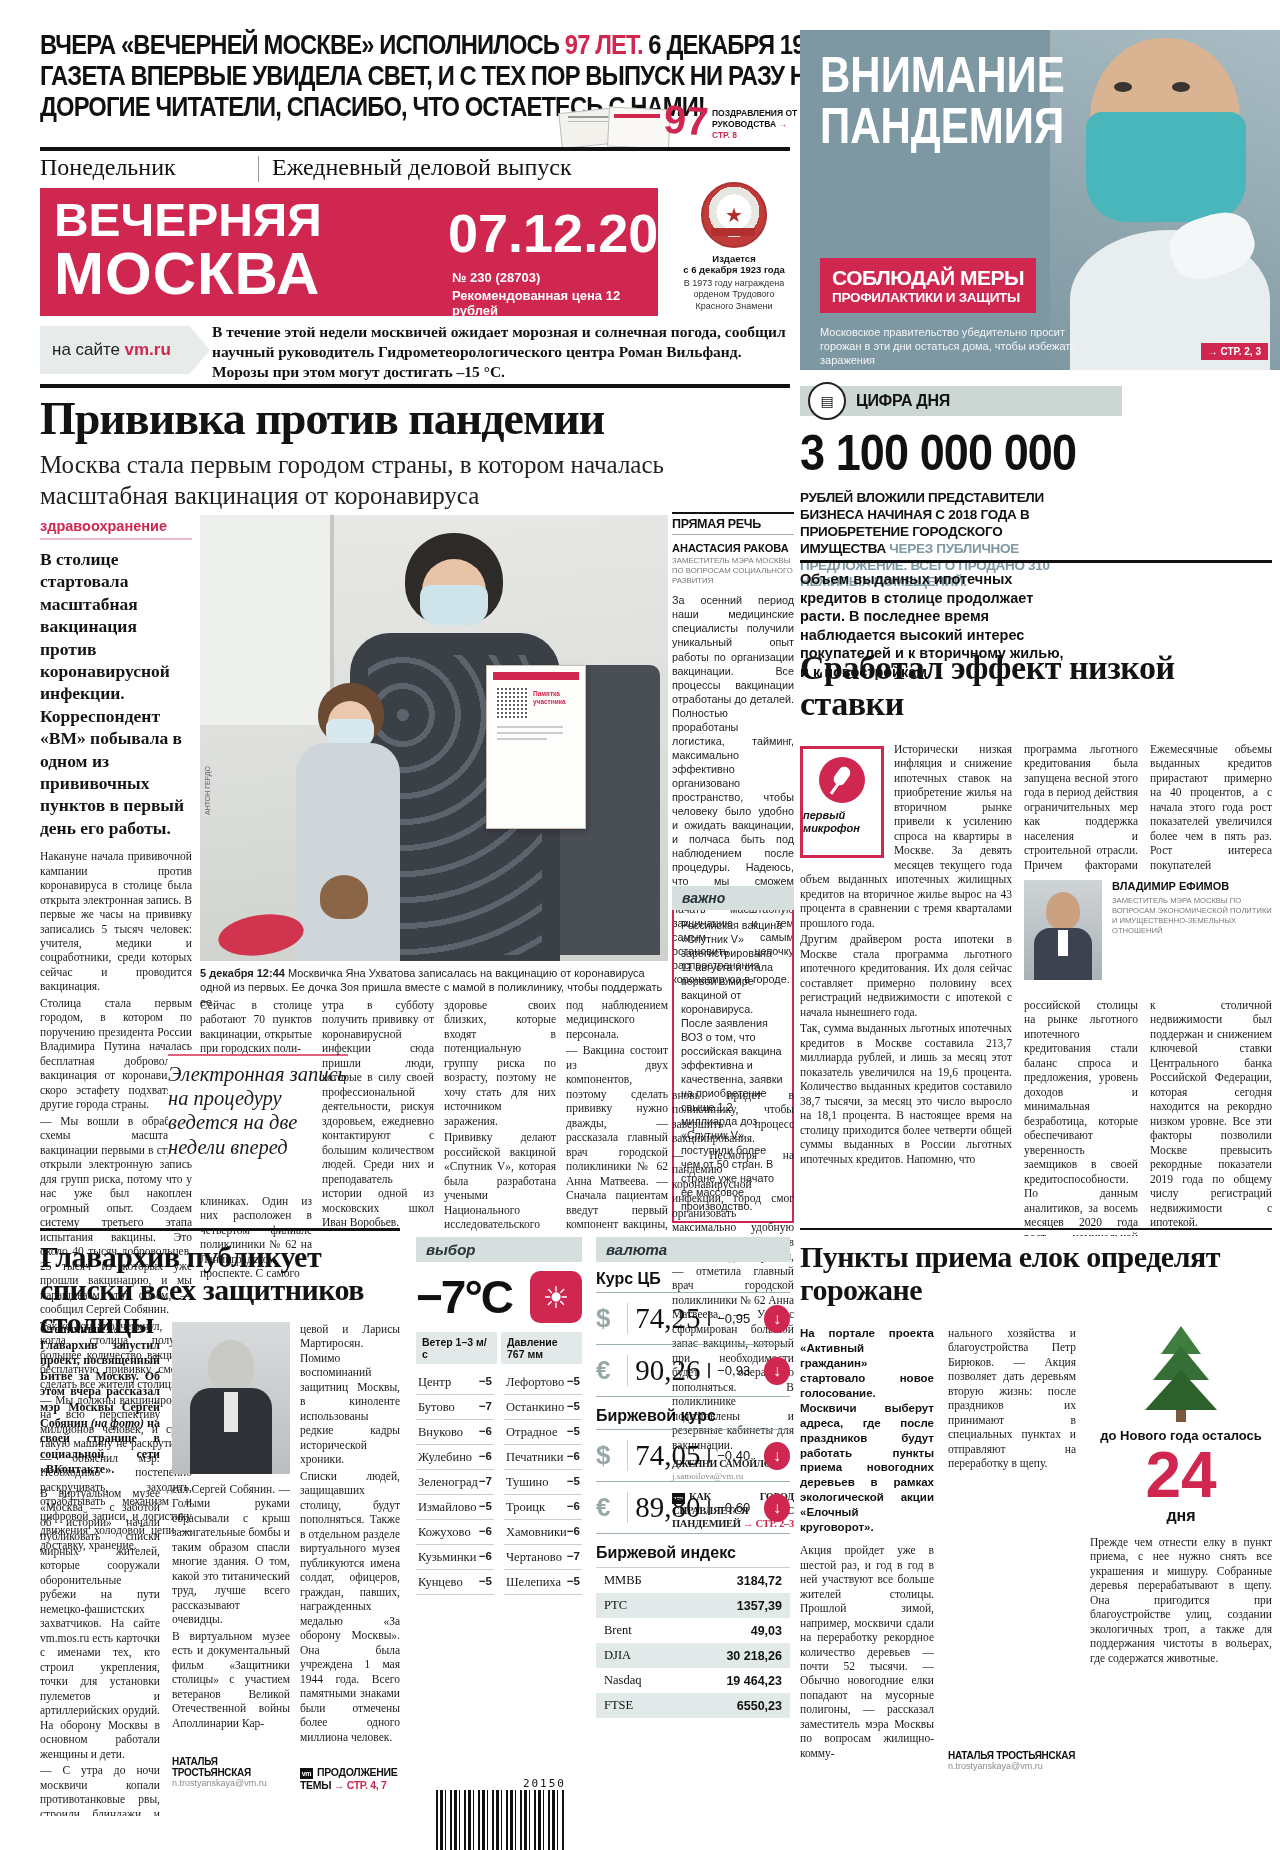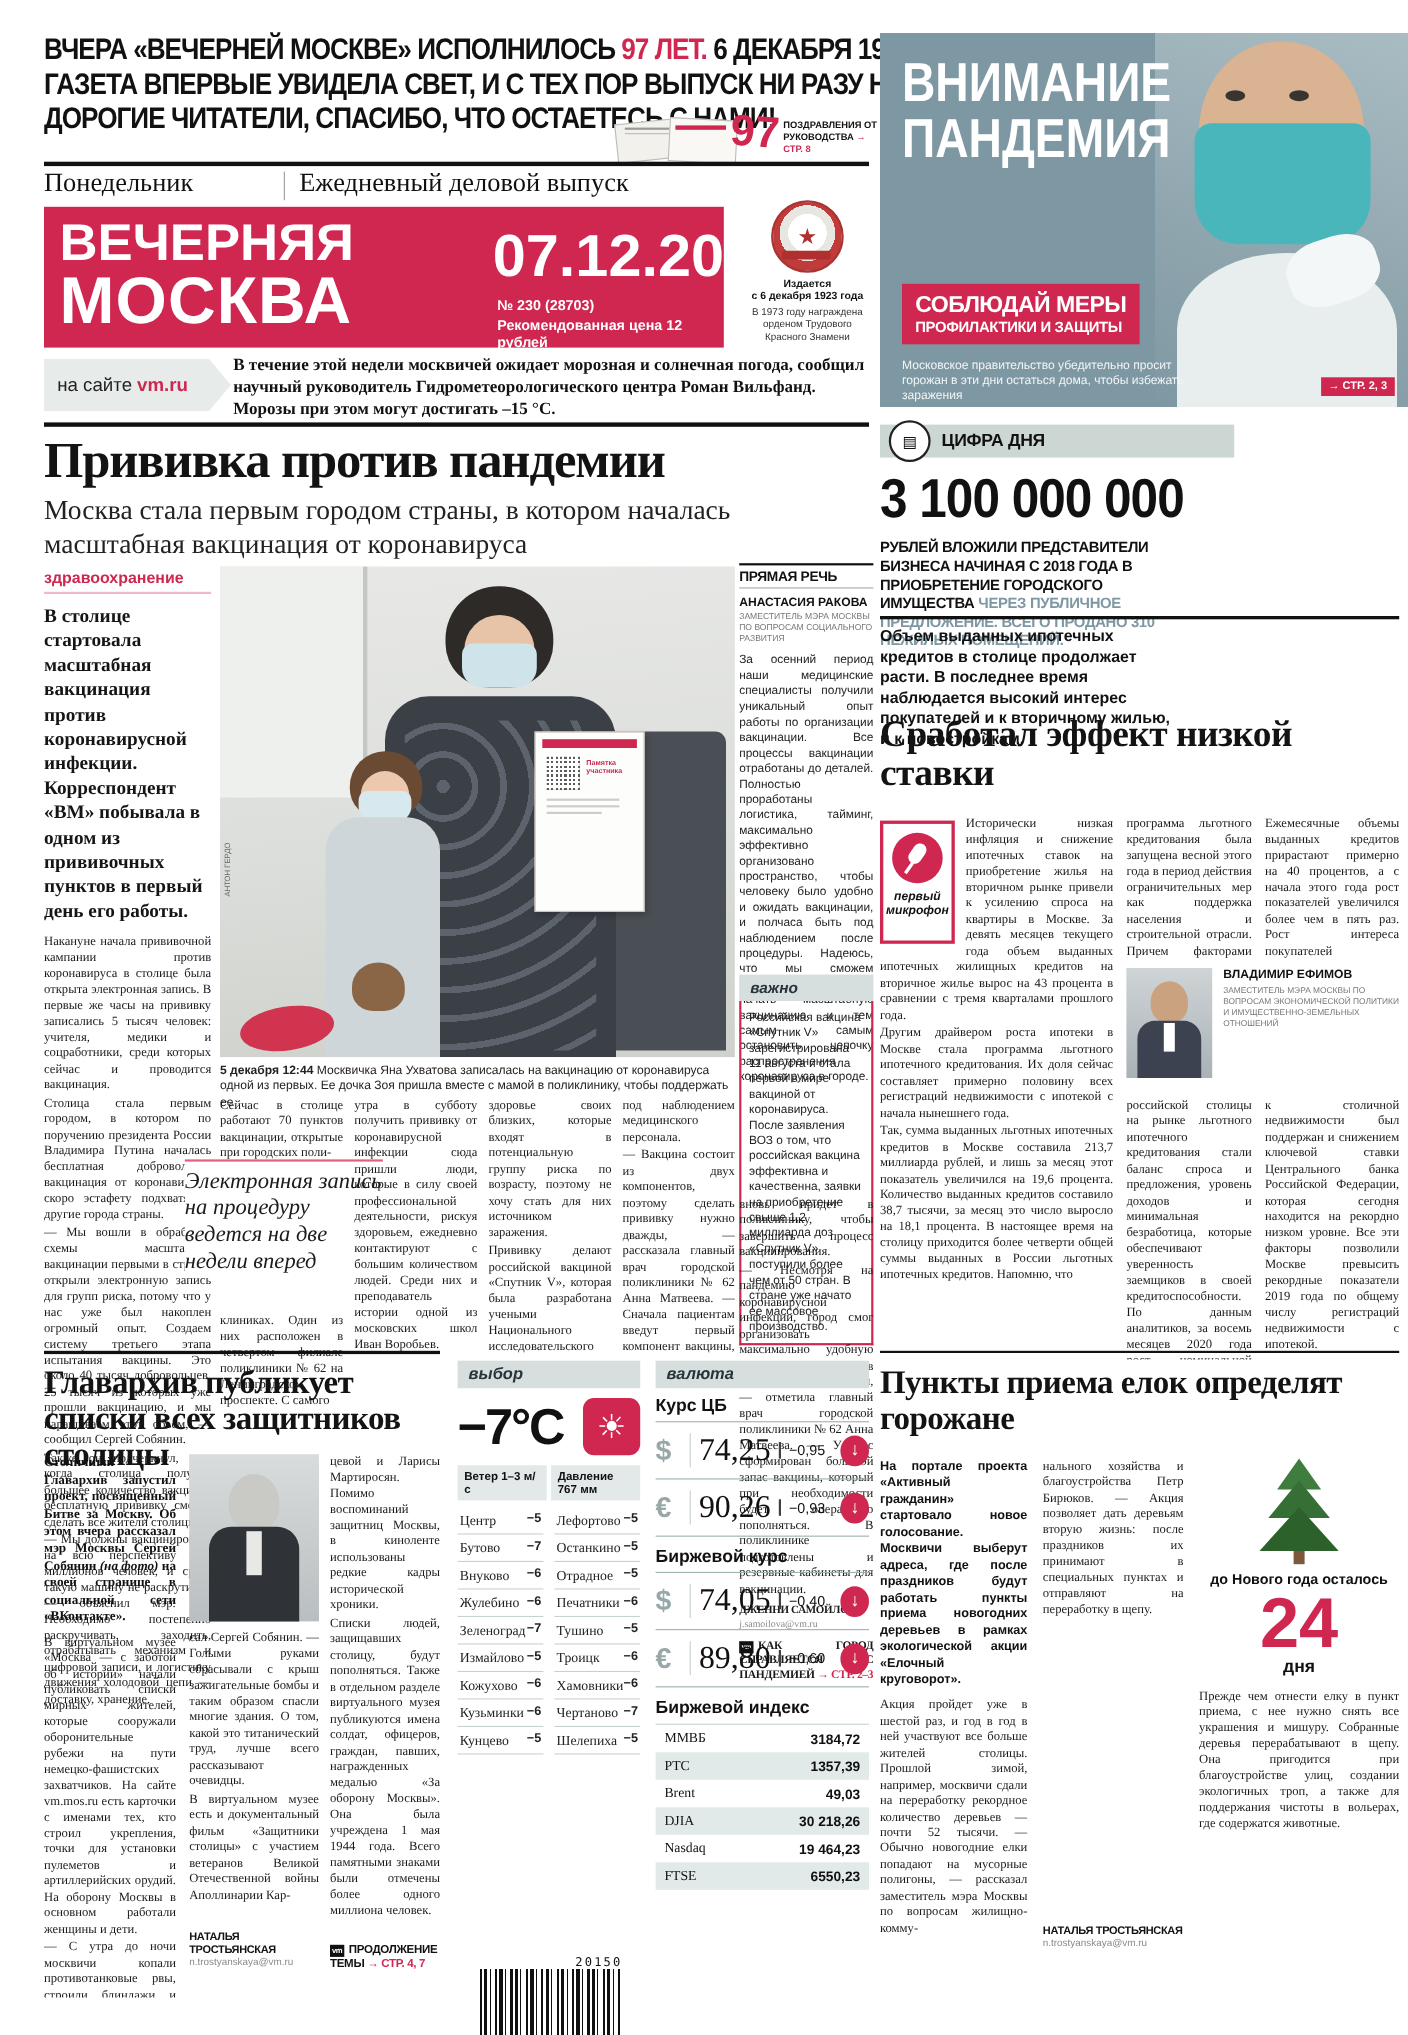--- a/index.html
+++ b/index.html
@@ -217,21 +217,21 @@
   <div class="abs" style="left:800px;top:490px;width:268px;font-weight:800;font-size:13.5px;line-height:1.25;letter-spacing:-0.3px;">
     <span>РУБЛЕЙ ВЛОЖИЛИ ПРЕДСТАВИТЕЛИ БИЗНЕСА НАЧИНАЯ С 2018 ГОДА В ПРИОБРЕТЕНИЕ ГОРОДСКОГО ИМУЩЕСТВА </span><span style="color:#7e98a3;">ЧЕРЕЗ ПУБЛИЧНОЕ ПРЕДЛОЖЕНИЕ. ВСЕГО ПРОДАНО 310 НЕЖИЛЫХ ПОМЕЩЕНИЙ.</span>
   </div>
 
   <div class="abs rule" style="left:800px;top:560px;width:472px;height:3px;"></div>
 
   <div class="abs" style="left:800px;top:570px;width:268px;font-weight:700;font-size:14.5px;line-height:1.28;">Объем выданных ипотечных кредитов в столице продолжает расти. В последнее время наблюдается высокий интерес покупателей и к вторичному жилью, и к новостройкам.</div>
   <div class="abs hhead" style="left:800px;top:650px;width:470px;font-size:34px;line-height:1.05;letter-spacing:-0.5px;">Сработал эффект низкой ставки</div>
 
   <div class="abs" style="left:800px;top:742px;width:212px;height:494px;overflow:hidden;">
-    <div style="float:left;width:68px;height:112px;border:3px solid #cf2750;margin:4px 10px 4px 0;text-align:center;padding-top:8px;box-sizing:border-box;">
+    <div style="float:left;width:84px;height:112px;border:3px solid #cf2750;margin:4px 10px 4px 0;padding-top:8px;box-sizing:border-box;">
       <div style="width:46px;height:46px;border-radius:50%;background:#cf2750;margin:0 auto;position:relative;">
         <div style="position:absolute;left:17px;top:9px;width:12px;height:20px;background:#fff;border-radius:6px;transform:rotate(35deg);"></div>
         <div style="position:absolute;left:14px;top:26px;width:3px;height:12px;background:#fff;transform:rotate(35deg);"></div>
       </div>
       <div style="font-weight:800;font-style:italic;font-size:11px;line-height:1.15;margin-top:6px;"><span>первый</span><br><span>микрофон</span></div>
     </div>
     <div class="bodyS">
       <p>Исторически низкая инфляция и снижение ипотечных ставок на приобретение жилья на вторичном рынке привели к усилению спроса на квартиры в Москве. За девять месяцев текущего года объем выданных ипотечных жилищных кредитов на вторичное жилье вырос на 43 процента в сравнении с тремя кварталами прошлого года.</p>
       <p>Другим драйвером роста ипотеки в Москве стала программа льготного ипотечного кредитования. Их доля сейчас составляет примерно половину всех регистраций недвижимости с ипотекой с начала нынешнего года.</p>
       <p>Так, сумма выданных льготных ипотечных кредитов в Москве составила 213,7 миллиарда рублей, и лишь за месяц этот показатель увеличился на 19,6 процента. Количество выданных кредитов составило 38,7 тысячи, за месяц это число выросло на 18,1 процента. В настоящее время на столицу приходится более четверти общей суммы выданных в России льготных ипотечных кредитов. Напомню, что</p>

